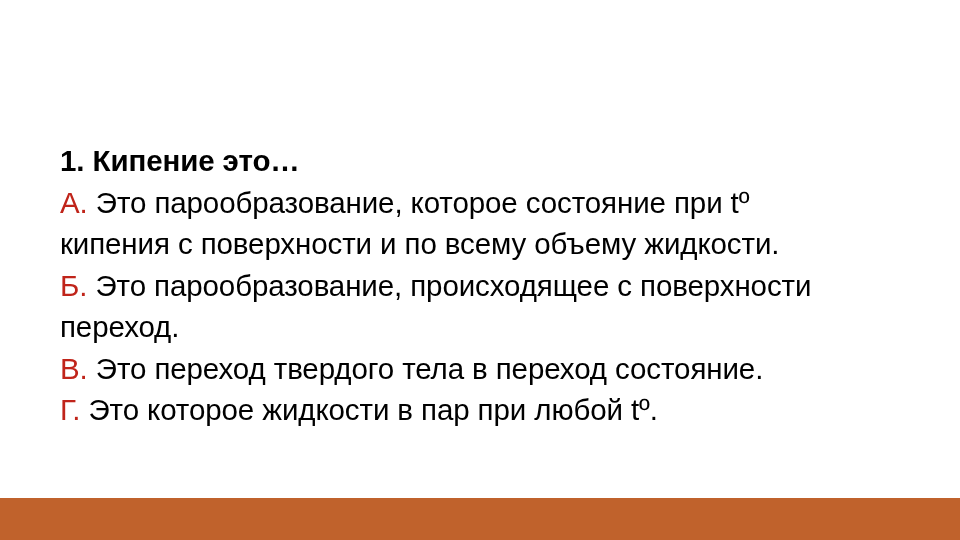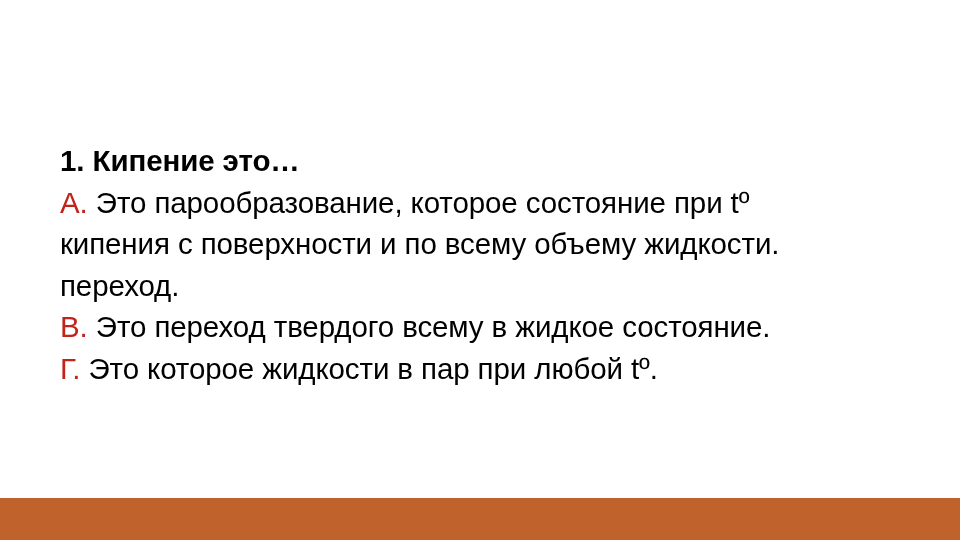--- a/index.html
+++ b/index.html
@@ -62,26 +62,30 @@
 
     <div class="line">
       <span class="marker">А.</span>
       <span>Это парообразование, которое состояние при tº</span>
     </div>
     <div class="line">
       <span>кипения с поверхности и по всему объему жидкости.</span>
     </div>
 
     <div class="line">
+      <span class="marker">Б.</span>
+      <span>Это парообразование, происходящее с поверхности</span>
+    </div>
+    <div class="line">
       <span>переход.</span>
     </div>
 
     <div class="line">
       <span class="marker">В.</span>
-      <span>Это переход твердого всему в жидкое состояние.</span>
+      <span>Это переход твердого тела в переход состояние.</span>
     </div>
 
     <div class="line">
       <span class="marker">Г.</span>
       <span>Это которое жидкости в пар при любой tº.</span>
     </div>
 
   </div>
 
   <div class="bottom-bar"></div>

